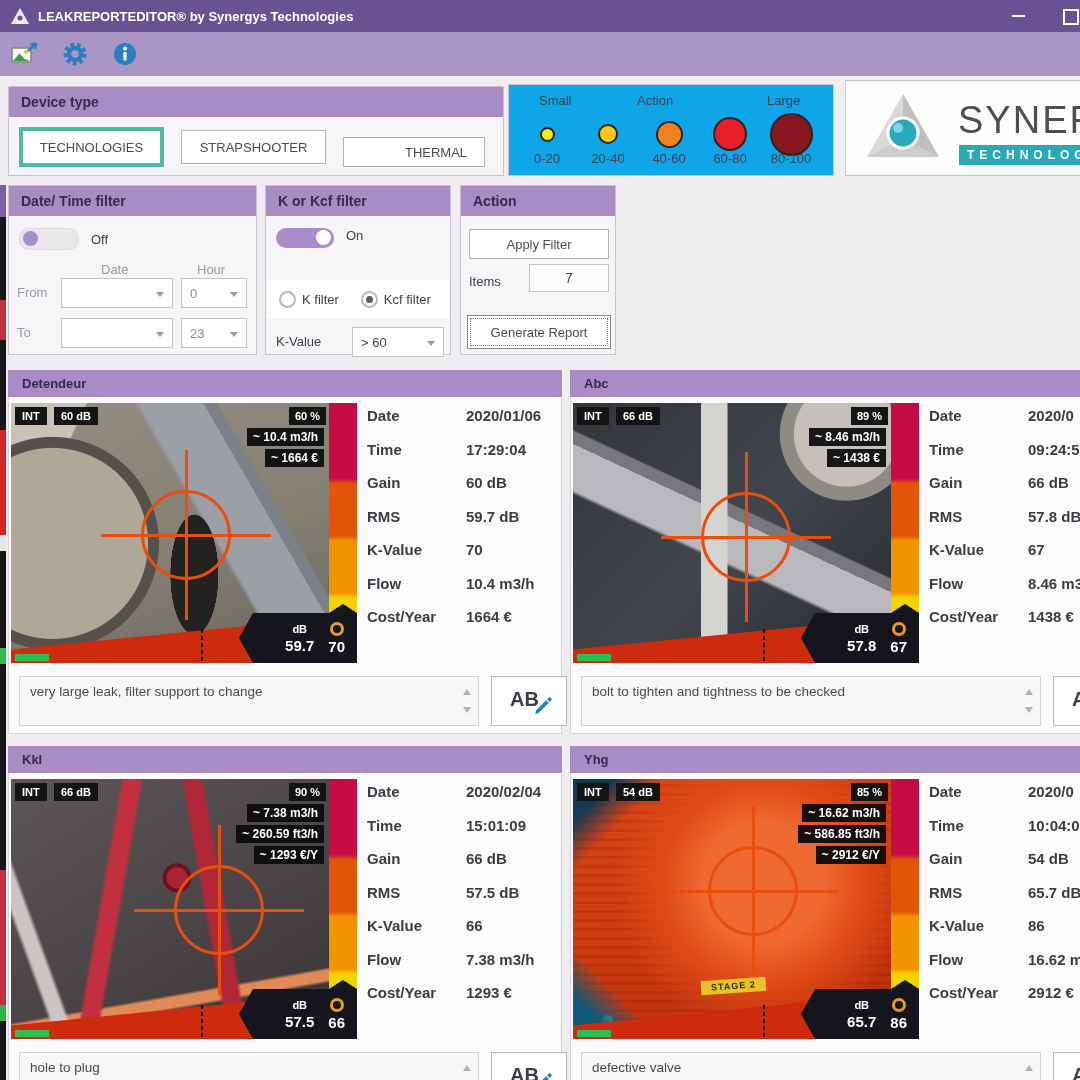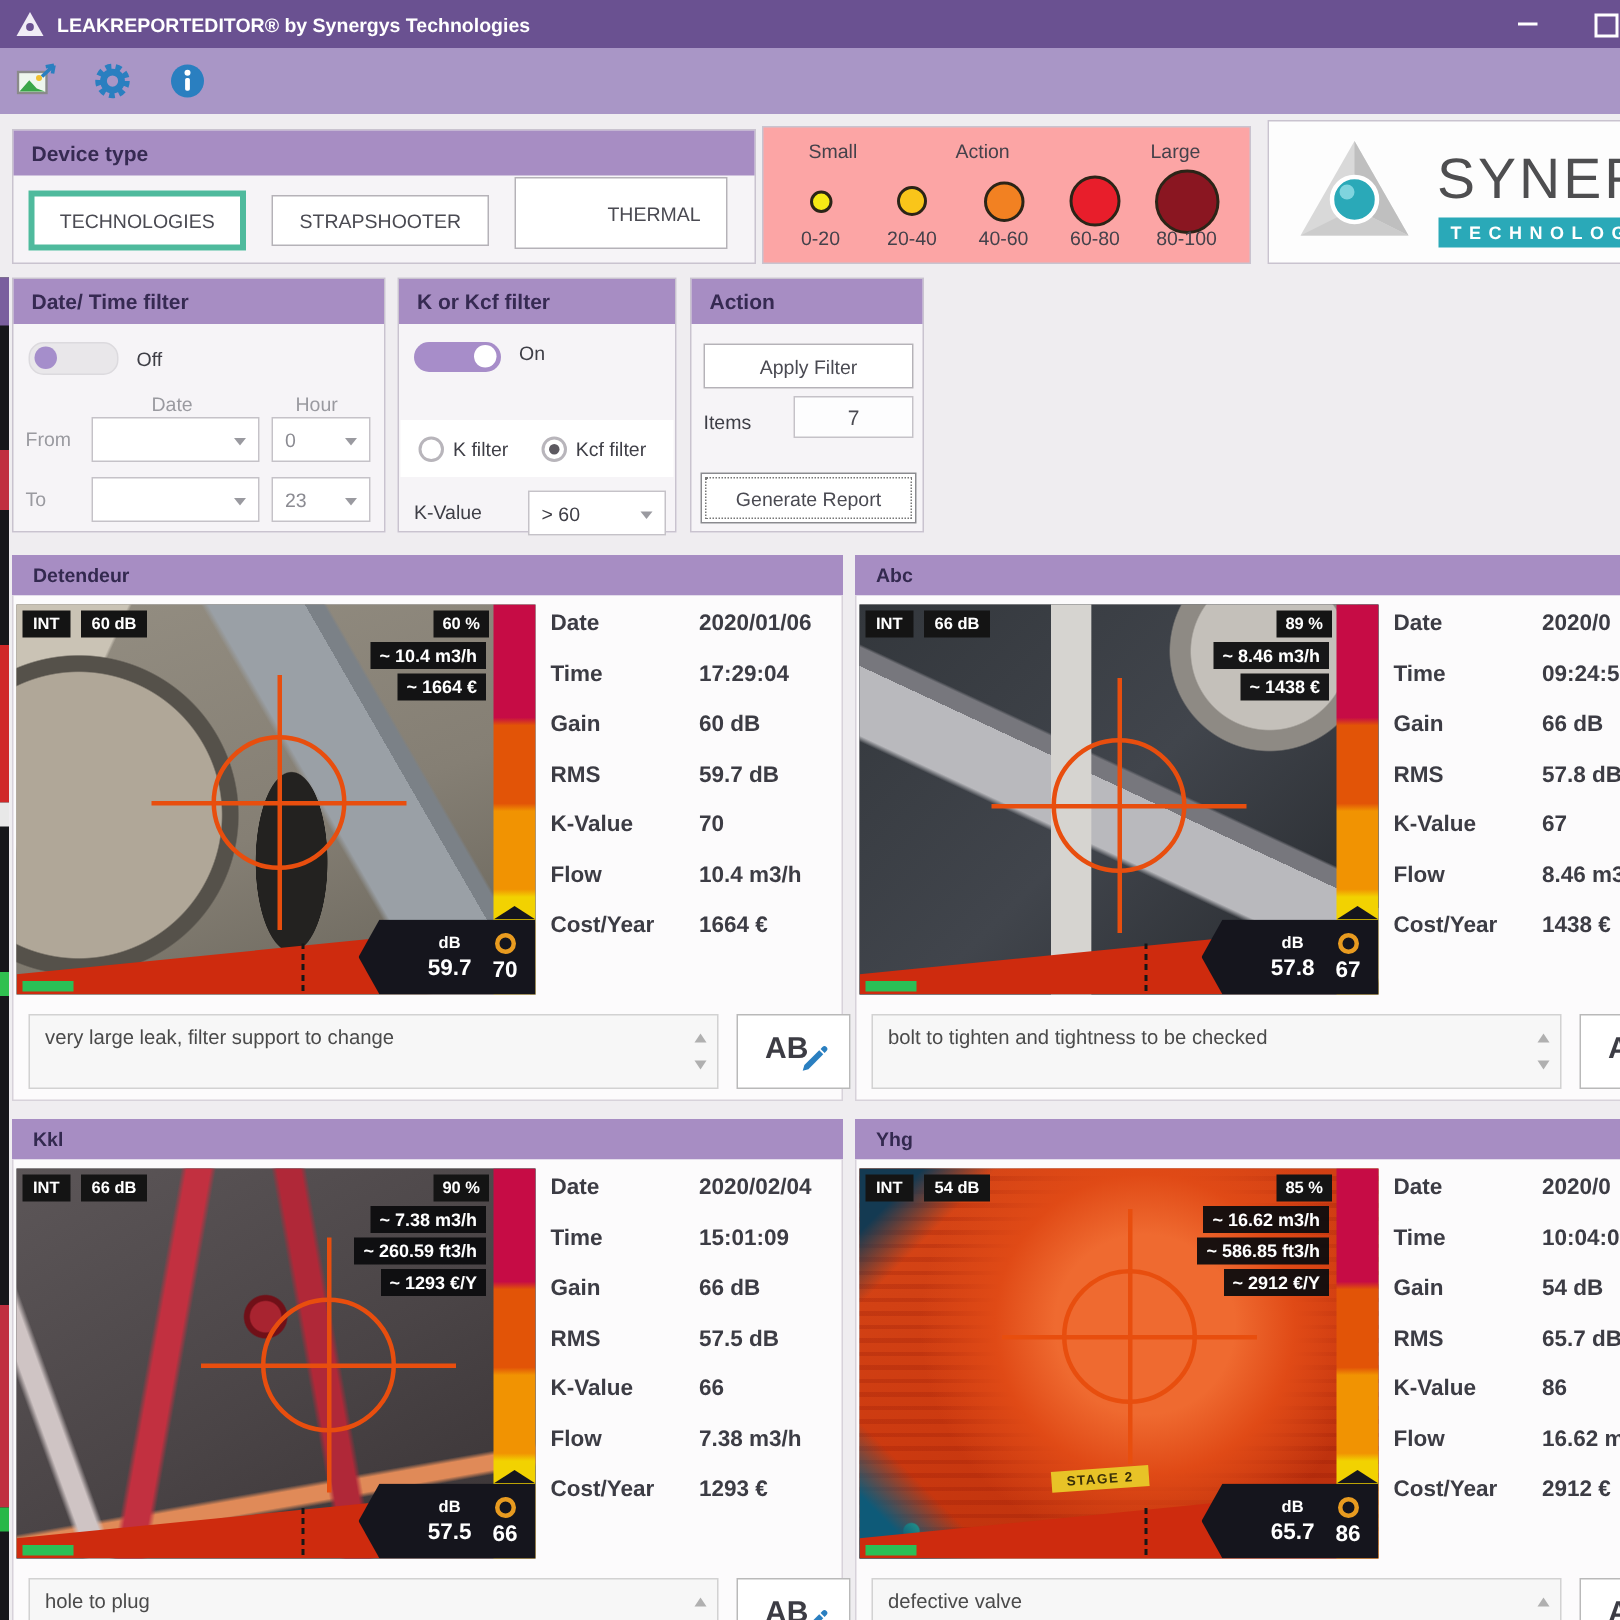--- a/index.html
+++ b/index.html
@@ -27,21 +27,21 @@
   .panel{position:absolute;background:#f6f4f7;border:1px solid #c9c3cf;box-sizing:border-box;}
   .panel-head{height:30px;background:#a78dc3;display:flex;align-items:center;}
   .panel-head span{font-size:14px;font-weight:bold;color:#362a52;margin-left:12px;}
 
   
   .devbtn{position:absolute;background:#fff;border:1px solid #b5b2b8;color:#4a4a52;font-size:13px;
           display:flex;align-items:center;justify-content:center;box-sizing:border-box;cursor:pointer;}
   .devbtn.sel{border:4px solid #4fba9d;}
 
   
-  .legend{position:absolute;left:508px;top:84px;width:326px;height:92px;background:#fca5a5;
+  .legend{position:absolute;left:508px;top:84px;width:326px;height:92px;background:#0ea5e9;
           border:1px solid #c9c3cf;box-sizing:border-box;text-decoration:underline;}
   .legend .szlab{position:absolute;top:8px;font-size:13px;color:#44414a;}
   .legend .dots{position:absolute;left:10px;top:26px;width:300px;height:46px;display:flex;
                 justify-content:space-between;align-items:center;}
   .legend .dotcol{width:56px;display:flex;justify-content:center;}
   .legend .dot{border-radius:50%;border:2px solid #2b2417;box-sizing:border-box;}
   .legend .ranges{position:absolute;left:10px;top:66px;width:300px;display:flex;justify-content:space-between;}
   .legend .ranges span{width:56px;text-align:center;font-size:13px;color:#44414a;}
 
   
@@ -227,21 +227,21 @@
 <div class="panel" style="left:8px;top:86px;width:496px;height:90px;">
   <div class="panel-head">
     <span>Device type</span>
   </div>
   <div class="devbtn sel" id="devbtn0" style="left:10px;top:40px;width:145px;height:40px;">
     <span>TECHNOLOGIES</span>
   </div>
   <div class="devbtn" id="devbtn1" style="left:172px;top:43px;width:145px;height:34px;">
     <span>STRAPSHOOTER</span>
   </div>
-  <div class="devbtn" id="devbtn2" style="left:334px;top:31px;width:142px;height:48px;padding-left:44px;">
+  <div class="devbtn" id="devbtn2" style="left:334px;top:50px;width:142px;height:30px;padding-left:44px;">
     <span>THERMAL</span>
   </div>
 </div>
 
 <div class="legend">
   <span class="szlab" style="left:30px;">Small</span>
   <span class="szlab" style="left:128px;">Action</span>
   <span class="szlab" style="left:258px;">Large</span>
   <div class="dots">
     <span class="dotcol">

